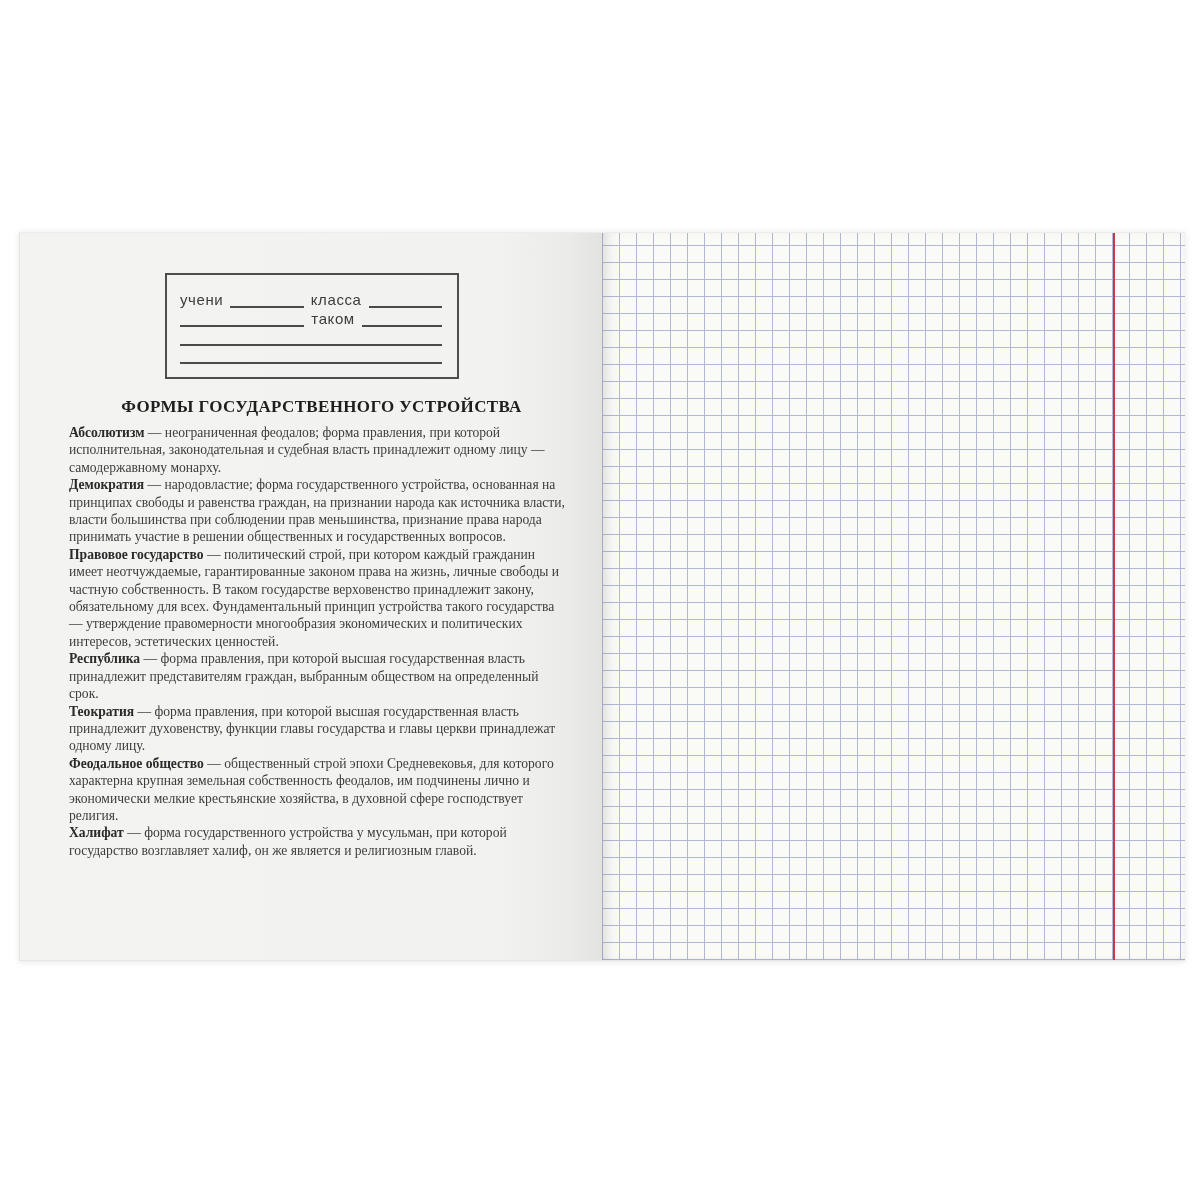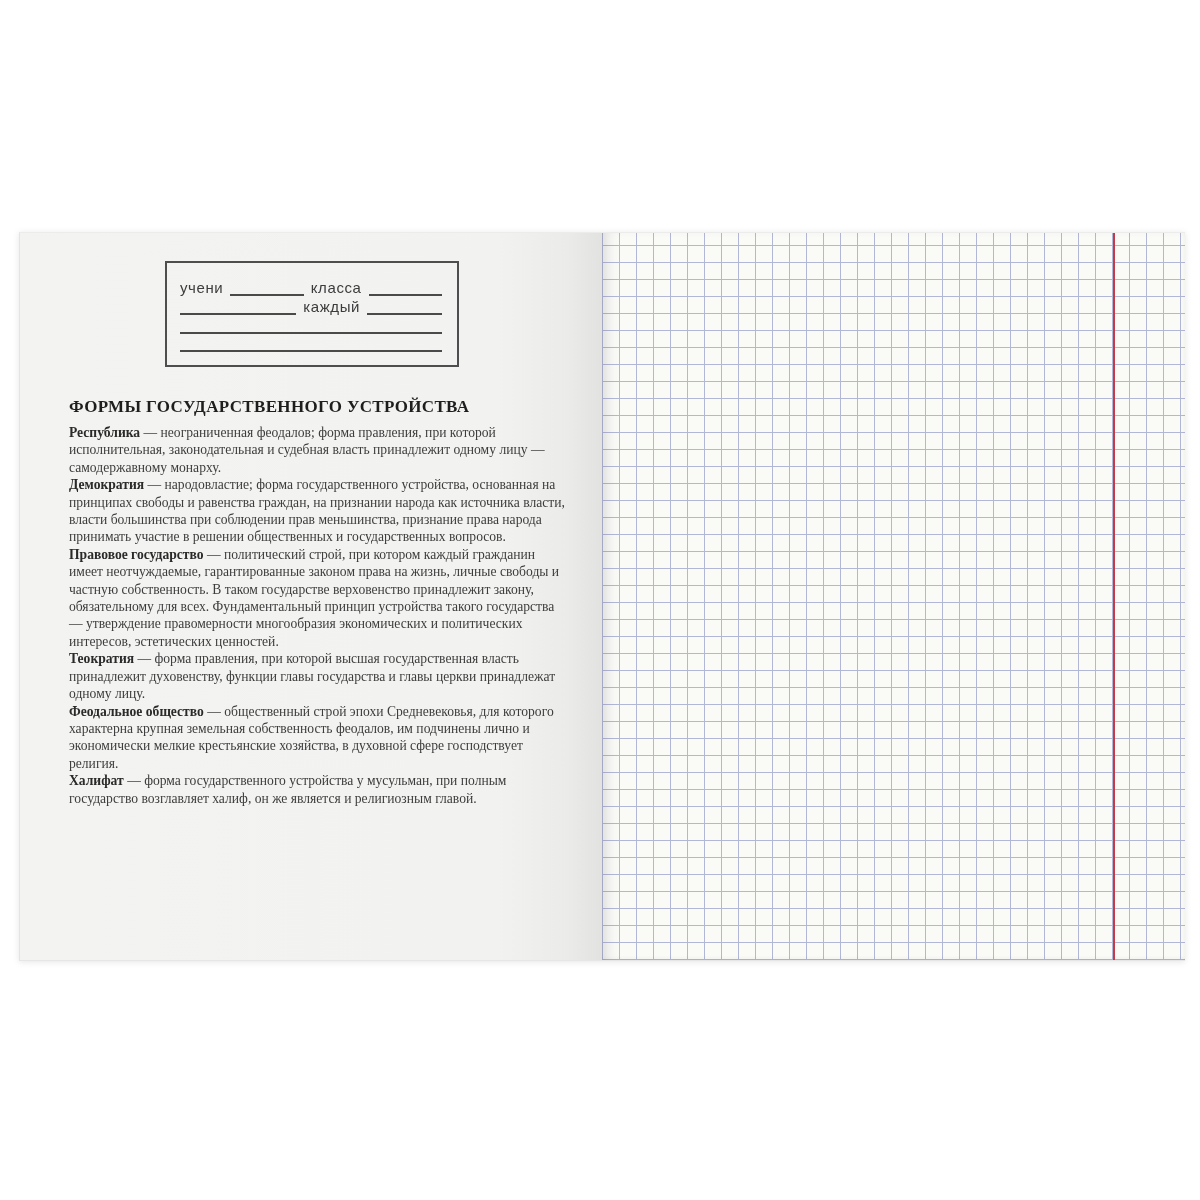--- a/index.html
+++ b/index.html
@@ -25,40 +25,40 @@
   .left-page{
     position:relative;width:583px;height:729px;
     background:linear-gradient(to right,
       #f3f3f1 0%, var(--page-bg) 82%, #ebebe9 94%, #e2e2e0 100%);
     border-left:1px solid #e4e4e2;
     border-top:1px solid #ececea;
     border-bottom:1px solid #e6e6e4;
   }
 
   .form-box{
-    position:absolute;left:145px;top:28px;width:294px;height:106px;
+    position:absolute;left:145px;top:40px;width:294px;height:106px;
     border:2px solid #4e4e4e;
     padding:17px 15px 13px 13px;
     display:flex;flex-direction:column;justify-content:space-between;
     font-family:"Liberation Sans", sans-serif;
     font-size:15px;color:#3c3c3c;letter-spacing:.04em;
   }
   .form-row{display:flex;align-items:flex-end;}
   .form-row .lbl{line-height:1;padding-bottom:1px;}
   .fline{
     display:inline-block;height:1em;flex:1;
     border-bottom:2px solid var(--ink);
     margin:0 7px;
   }
   .fline.first{margin-left:0;}
   .fline.last{margin-right:0;}
 
   .page-title{
     position:absolute;left:49px;top:164px;width:505px;
-    font-weight:bold;font-size:17px;
+    text-align:center;font-weight:bold;font-size:17px;
     letter-spacing:.02em;color:#1e1e1e;white-space:nowrap;
   }
 
   .glossary{
     position:absolute;left:49px;top:191px;width:502px;
     font-size:13.6px;line-height:17.4px;color:var(--text-color);
     text-align:left;
   }
   .glossary p{margin:0;}
   .glossary .term{font-weight:bold;color:#2a2a2a;}
@@ -93,40 +93,41 @@
 
     <div class="form-box">
       <div class="form-row">
         <span class="lbl">учени</span>
         <span class="fline"></span>
         <span class="lbl">класса</span>
         <span class="fline last"></span>
       </div>
       <div class="form-row">
         <span class="fline first" style="flex:1.55;"></span>
-        <span class="lbl">каждый</span>
+        <span class="lbl">таком</span>
         <span class="fline last"></span>
       </div>
       <div class="form-row">
         <span class="fline first last"></span>
       </div>
       <div class="form-row">
         <span class="fline first last"></span>
       </div>
     </div>
 
     <div class="page-title">ФОРМЫ ГОСУДАРСТВЕННОГО УСТРОЙСТВА</div>
 
     <div class="glossary">
-      <p><span class="term">Республика</span> <span>— неограниченная феодалов; форма правления, при которой исполнительная, законодательная и судебная власть принадлежит одному лицу — самодержавному монарху.</span></p>
+      <p><span class="term">Абсолютизм</span> <span>— неограниченная феодалов; форма правления, при которой исполнительная, законодательная и судебная власть принадлежит одному лицу — самодержавному монарху.</span></p>
       <p><span class="term">Демократия</span> <span>— народовластие; форма государственного устройства, основанная на принципах свободы и равенства граждан, на признании народа как источника власти, власти большинства при соблюдении прав меньшинства, признание права народа принимать участие в решении общественных и государственных вопросов.</span></p>
       <p><span class="term">Правовое государство</span> <span>— политический строй, при котором каждый гражданин имеет неотчуждаемые, гарантированные законом права на жизнь, личные свободы и частную собственность. В таком государстве верховенство принадлежит закону, обязательному для всех. Фундаментальный принцип устройства такого государства — утверждение правомерности многообразия экономических и политических интересов, эстетических ценностей.</span></p>
+      <p><span class="term">Республика</span> <span>— форма правления, при которой высшая государственная власть принадлежит представителям граждан, выбранным обществом на определенный срок.</span></p>
       <p><span class="term">Теократия</span> <span>— форма правления, при которой высшая государственная власть принадлежит духовенству, функции главы государства и главы церкви принадлежат одному лицу.</span></p>
       <p><span class="term">Феодальное общество</span> <span>— общественный строй эпохи Средневековья, для которого характерна крупная земельная собственность феодалов, им подчинены лично и экономически мелкие крестьянские хозяйства, в духовной сфере господствует религия.</span></p>
-      <p><span class="term">Халифат</span> <span>— форма государственного устройства у мусульман, при полным государство возглавляет халиф, он же является и религиозным главой.</span></p>
+      <p><span class="term">Халифат</span> <span>— форма государственного устройства у мусульман, при которой государство возглавляет халиф, он же является и религиозным главой.</span></p>
     </div>
   </div>
 
   <div class="right-page">
     <div class="margin-line"></div>
   </div>
 
 </div>
 
 </body></html>

